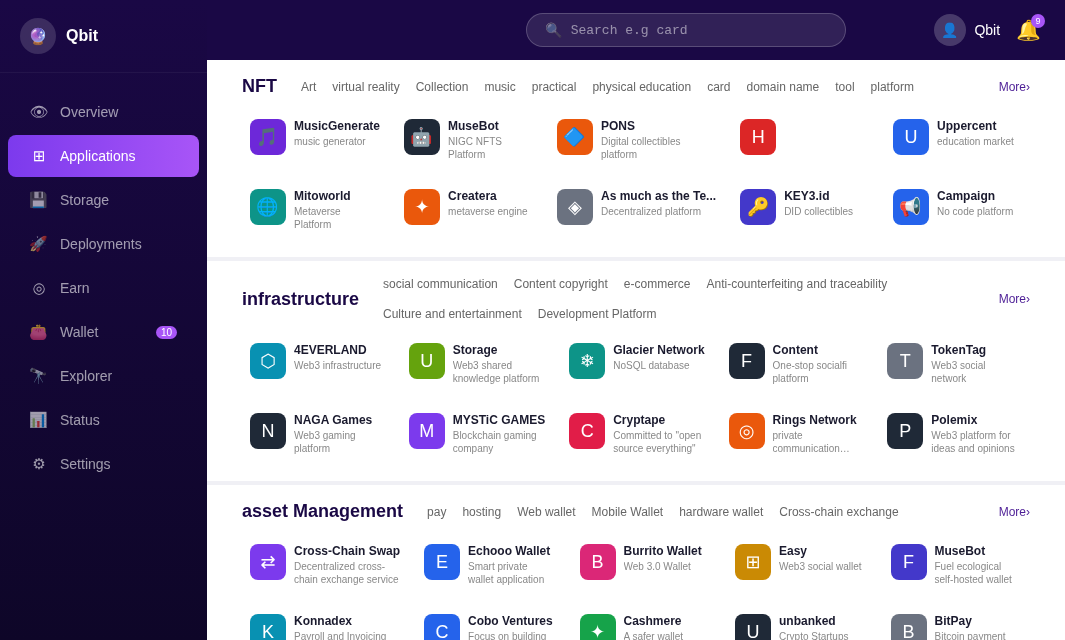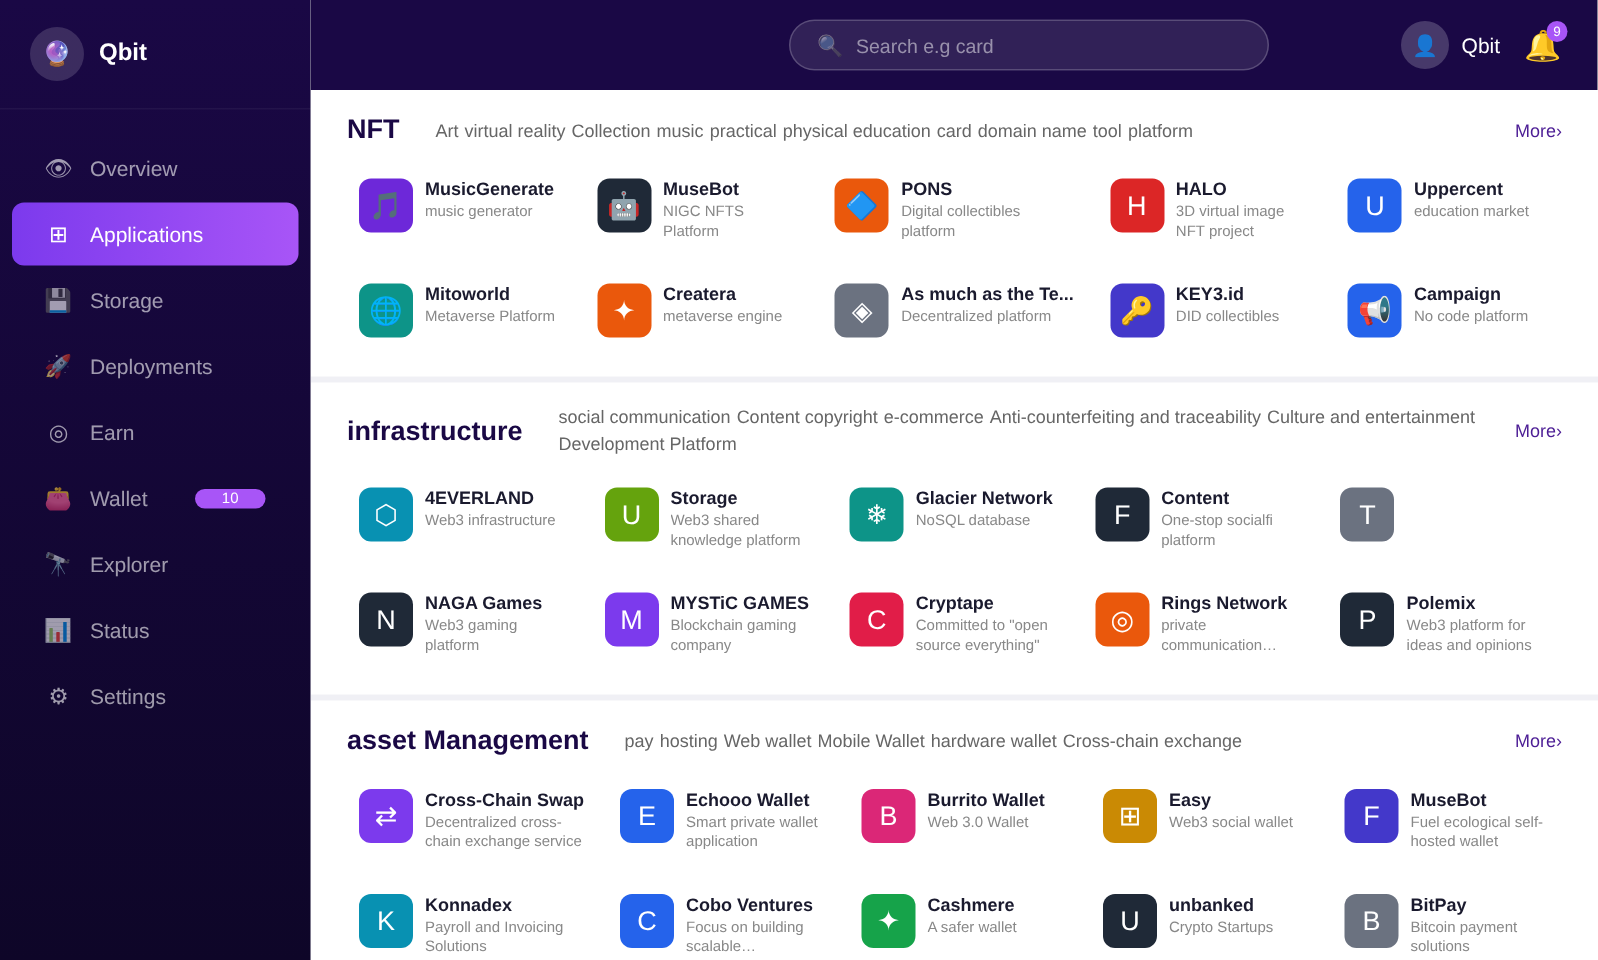--- a/index.html
+++ b/index.html
@@ -7,43 +7,43 @@
 
     
     .sidebar { width: 207px; background: linear-gradient(180deg, #1a0845 0%, #0e0628 100%); display: flex; flex-direction: column; padding: 0; flex-shrink: 0; }
     .sidebar-logo { display: flex; align-items: center; gap: 10px; padding: 18px 20px; border-bottom: 1px solid rgba(255,255,255,0.05); }
     .logo-icon { width: 36px; height: 36px; background: rgba(255,255,255,0.15); border-radius: 50%; display: flex; align-items: center; justify-content: center; font-size: 16px; }
     .logo-text { font-size: 16px; font-weight: 600; color: #fff; }
     .sidebar-nav { flex: 1; padding: 16px 0; }
     .nav-item { display: flex; align-items: center; gap: 12px; padding: 12px 22px; cursor: pointer; border-radius: 8px; margin: 2px 8px; color: rgba(255,255,255,0.6); font-size: 14px; }
     .nav-item.active { background: linear-gradient(90deg, #7c3aed, #a855f7); color: #fff; }
     .nav-icon { width: 18px; height: 18px; display: flex; align-items: center; justify-content: center; font-size: 15px; }
-    .nav-badge { background: #a855f7; color: #fff; font-size: 10px; border-radius: 10px; padding: 1px 18px; margin-left: auto; }
+    .nav-badge { background: #a855f7; color: #fff; font-size: 10px; border-radius: 10px; padding: 1px 5px; margin-left: auto; }
 
     
     .main { flex: 1; display: flex; flex-direction: column; background: #f0f0f5; overflow: hidden; }
 
     
     .topbar { background: #1a0845; display: flex; align-items: center; justify-content: space-between; padding: 0 24px; height: 60px; flex-shrink: 0; }
     .search-bar { background: rgba(255,255,255,0.1); border: 1px solid rgba(255,255,255,0.2); border-radius: 24px; display: flex; align-items: center; gap: 8px; padding: 8px 18px; width: 320px; }
-    .search-bar input { background: transparent; border: none; outline: none; color: #fff; font-size: 13px; width: 100%; }
+    .search-bar input { background: transparent; border: none; outline: none; color: #fff; font-size: 13px; width: 100%; font-family: Liberation Mono, monospace; }
     .search-bar input::placeholder { color: rgba(255,255,255,0.5); }
     .search-icon { color: rgba(255,255,255,0.5); font-size: 14px; }
     .topbar-right { display: flex; align-items: center; gap: 16px; }
     .user-info { display: flex; align-items: center; gap: 8px; color: #fff; font-size: 14px; }
     .user-avatar { width: 32px; height: 32px; background: rgba(255,255,255,0.2); border-radius: 50%; display: flex; align-items: center; justify-content: center; font-size: 14px; }
     .notif-btn { position: relative; cursor: pointer; }
     .notif-badge { position: absolute; top: -4px; right: -4px; background: #a855f7; border-radius: 50%; width: 14px; height: 14px; font-size: 9px; display: flex; align-items: center; justify-content: center; color: #fff; }
 
     
     .content { flex: 1; overflow-y: auto; background: #f0f0f5; }
-    .section { background: #fff; margin-bottom: 4px; padding: 16px 24px; }
+    .section { background: #fff; margin-bottom: 4px; padding: 16px 35px; }
     .section-header { display: flex; align-items: center; gap: 16px; margin-bottom: 12px; flex-wrap: wrap; }
     .section-title { font-size: 18px; font-weight: 700; color: #1a0845; margin-right: 8px; }
-    .section-tags { display: flex; gap: 4px; flex-wrap: wrap; align-items: center; flex: 1; }
+    .section-tags { display: flex; gap: 16px; flex-wrap: wrap; align-items: center; flex: 1; }
     .tag { font-size: 12px; color: #666; cursor: pointer; }
     .more-btn { margin-left: auto; font-size: 12px; color: #4c1d95; cursor: pointer; white-space: nowrap; }
 
     
     .cards-grid { display: grid; grid-template-columns: repeat(5, 1fr); gap: 8px; }
     .card { display: flex; align-items: flex-start; gap: 8px; padding: 10px 8px; border-radius: 8px; cursor: pointer; }
     .card-icon { width: 36px; height: 36px; border-radius: 8px; flex-shrink: 0; display: flex; align-items: center; justify-content: center; font-size: 18px; overflow: hidden; }
     .card-info { flex: 1; min-width: 0; }
     .card-name { font-size: 12px; font-weight: 600; color: #1a1a2e; white-space: nowrap; overflow: hidden; text-overflow: ellipsis; }
     .card-desc { font-size: 10px; color: #888; line-height: 1.3; margin-top: 2px; display: -webkit-box; -webkit-line-clamp: 2; -webkit-box-orient: vertical; overflow: hidden; }
@@ -174,24 +174,20 @@
     </div>
           <div class="card">
       <div class="card-icon ic-orange">🔷</div>
       <div class="card-info">
         <div class="card-name">PONS</div>
         <div class="card-desc">Digital collectibles platform</div>
       </div>
     </div>
           <div class="card">
       <div class="card-icon ic-red">H</div>
-      <div class="card-info">
-        <div class="card-name">HALO</div>
-        <div class="card-desc">3D virtual image NFT project</div>
-      </div>
     </div>
           <div class="card">
       <div class="card-icon ic-blue">U</div>
       <div class="card-info">
         <div class="card-name">Uppercent</div>
         <div class="card-desc">education market</div>
       </div>
     </div>
           <div class="card">
       <div class="card-icon ic-teal">🌐</div>
@@ -268,20 +264,24 @@
     </div>
           <div class="card">
       <div class="card-icon ic-dark">F</div>
       <div class="card-info">
         <div class="card-name">Content</div>
         <div class="card-desc">One-stop socialfi platform</div>
       </div>
     </div>
           <div class="card">
       <div class="card-icon ic-gray">T</div>
+      <div class="card-info">
+        <div class="card-name">TokenTag</div>
+        <div class="card-desc">Web3 social network</div>
+      </div>
     </div>
           <div class="card">
       <div class="card-icon ic-dark">N</div>
       <div class="card-info">
         <div class="card-name">NAGA Games</div>
         <div class="card-desc">Web3 gaming platform</div>
       </div>
     </div>
           <div class="card">
       <div class="card-icon ic-violet">M</div>

